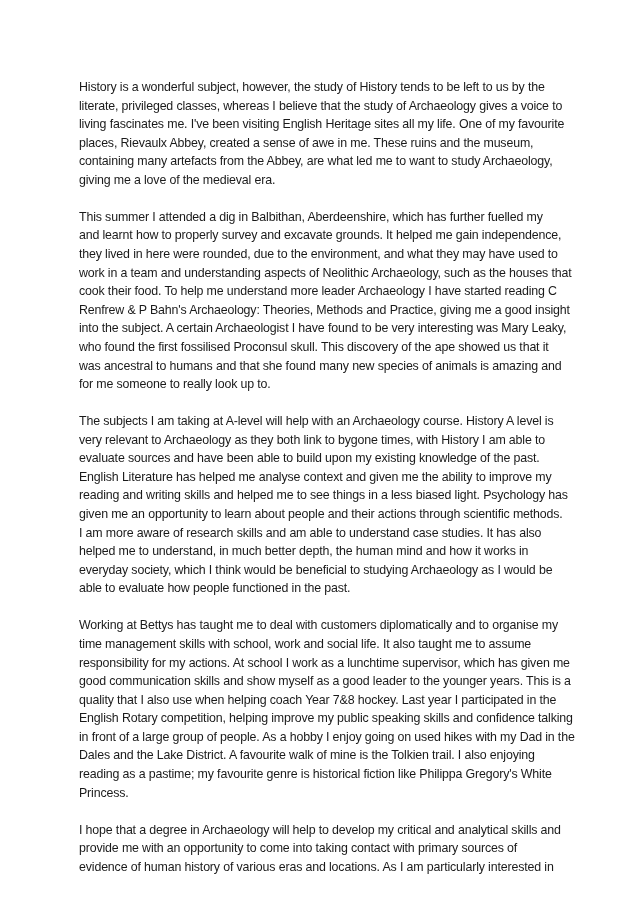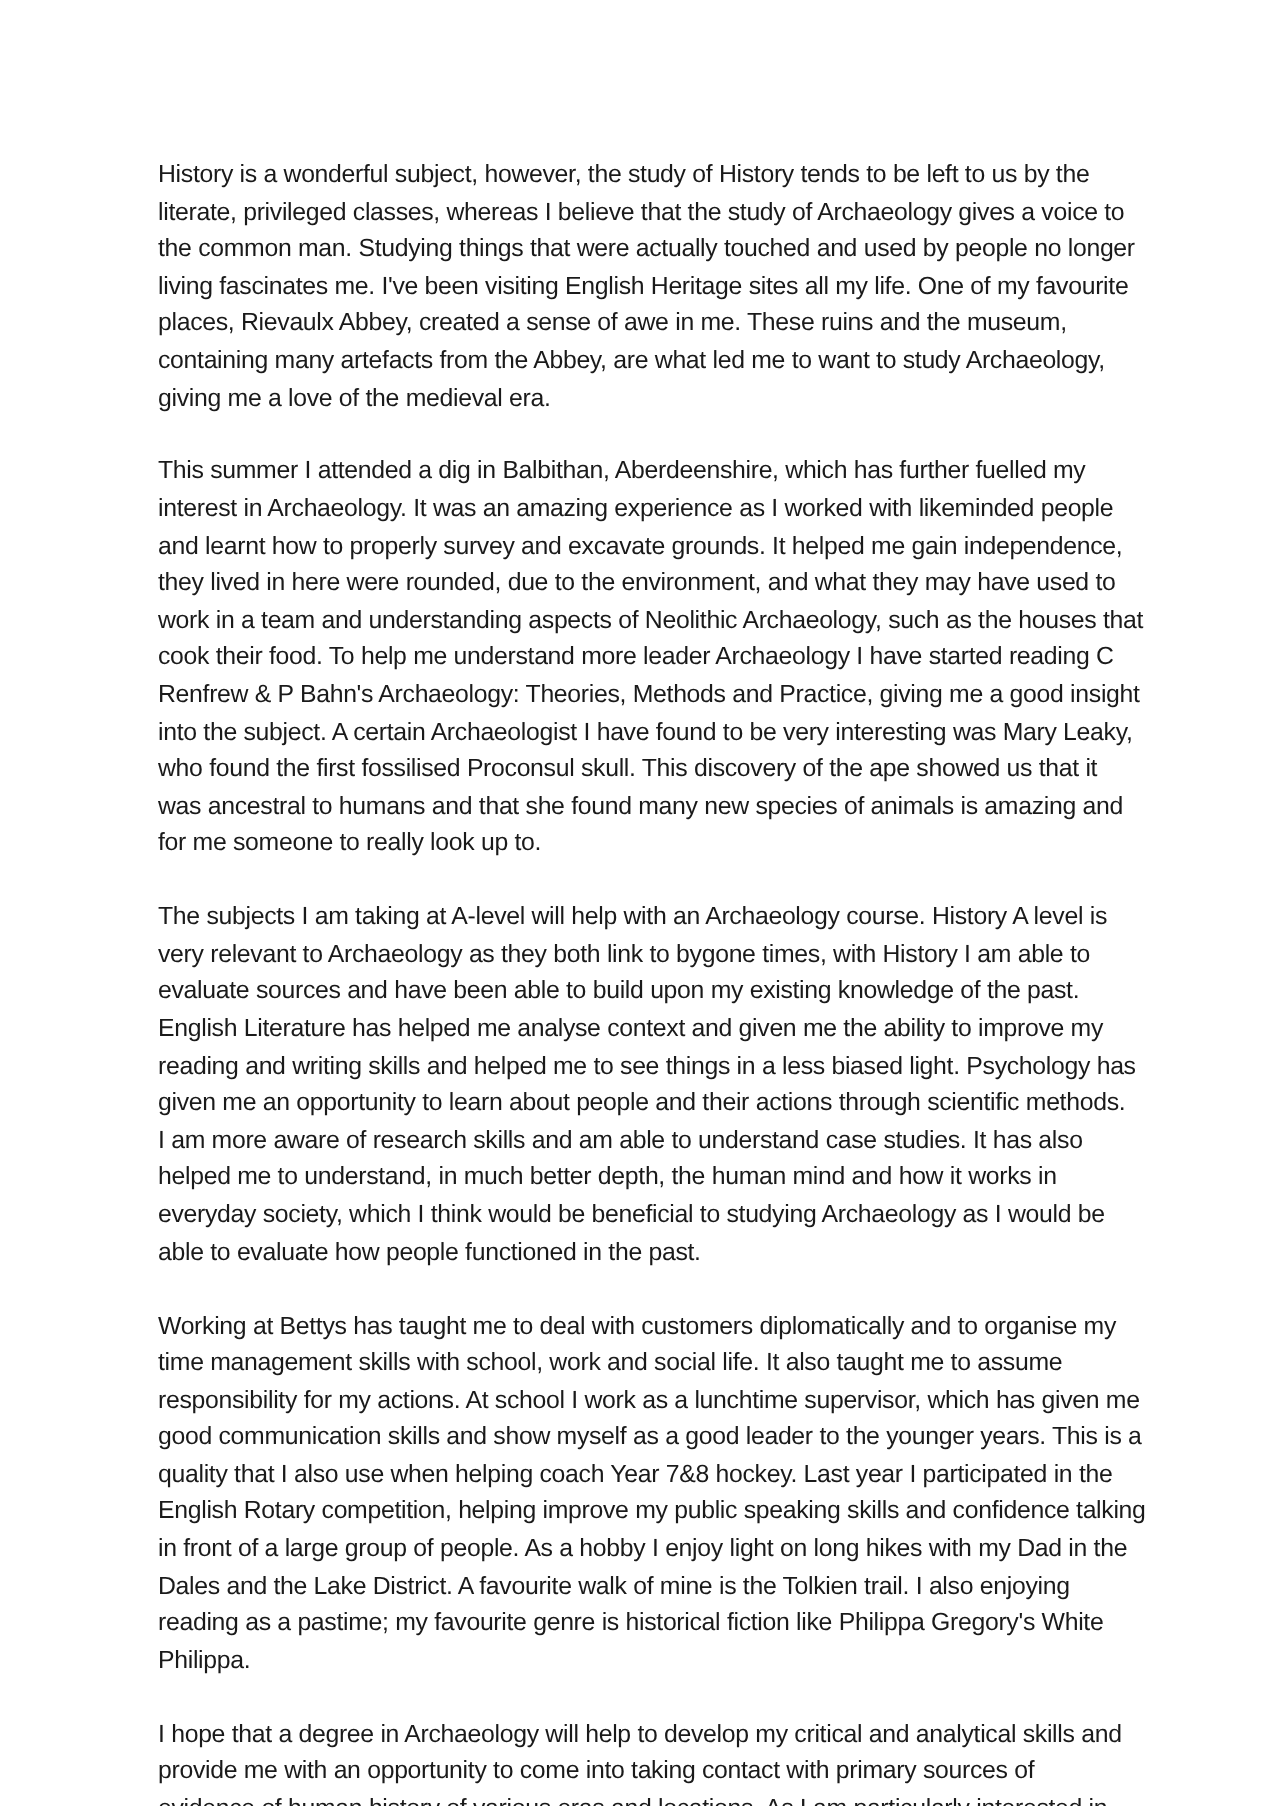--- a/index.html
+++ b/index.html
@@ -43,30 +43,28 @@
   </style>
 </head>
 <body>
 
 <div class="page">
   <div class="content">
 
     <p class="para">
       <span class="line">History is a wonderful subject, however, the study of History tends to be left to us by the</span>
       <span class="line">literate, privileged classes, whereas I believe that the study of Archaeology gives a voice to</span>
-      <span class="line">the common man. Studying things that were actually touched and used by people no longer</span>
       <span class="line">living fascinates me. I've been visiting English Heritage sites all my life. One of my favourite</span>
       <span class="line">places, Rievaulx Abbey, created a sense of awe in me. These ruins and the museum,</span>
       <span class="line">containing many artefacts from the Abbey, are what led me to want to study Archaeology,</span>
       <span class="line">giving me a love of the medieval era.</span>
     </p>
 
     <p class="para">
       <span class="line">This summer I attended a dig in Balbithan, Aberdeenshire, which has further fuelled my</span>
-      <span class="line">interest in Archaeology. It was an amazing experience as I worked with likeminded people</span>
       <span class="line">and learnt how to properly survey and excavate grounds. It helped me gain independence,</span>
       <span class="line">they lived in here were rounded, due to the environment, and what they may have used to</span>
       <span class="line">work in a team and understanding aspects of Neolithic Archaeology, such as the houses that</span>
       <span class="line">cook their food. To help me understand more leader Archaeology I have started reading C</span>
       <span class="line">Renfrew &amp; P Bahn's Archaeology: Theories, Methods and Practice, giving me a good insight</span>
       <span class="line">into the subject. A certain Archaeologist I have found to be very interesting was Mary Leaky,</span>
       <span class="line">who found the first fossilised Proconsul skull. This discovery of the ape showed us that it</span>
       <span class="line">was ancestral to humans and that she found many new species of animals is amazing and</span>
       <span class="line">for me someone to really look up to.</span>
     </p>
@@ -84,24 +82,24 @@
       <span class="line">able to evaluate how people functioned in the past.</span>
     </p>
 
     <p class="para">
       <span class="line">Working at Bettys has taught me to deal with customers diplomatically and to organise my</span>
       <span class="line">time management skills with school, work and social life. It also taught me to assume</span>
       <span class="line">responsibility for my actions. At school I work as a lunchtime supervisor, which has given me</span>
       <span class="line">good communication skills and show myself as a good leader to the younger years. This is a</span>
       <span class="line">quality that I also use when helping coach Year 7&amp;8 hockey. Last year I participated in the</span>
       <span class="line">English Rotary competition, helping improve my public speaking skills and confidence talking</span>
-      <span class="line">in front of a large group of people. As a hobby I enjoy light on long hikes with my Dad in the</span>
+      <span class="line">in front of a large group of people. As a hobby I enjoy going on used hikes with my Dad in the</span>
       <span class="line">Dales and the Lake District. A favourite walk of mine is the Tolkien trail. I also enjoying</span>
       <span class="line">reading as a pastime; my favourite genre is historical fiction like Philippa Gregory's White</span>
-      <span class="line">Philippa.</span>
+      <span class="line">Princess.</span>
     </p>
 
     <p class="para">
       <span class="line">I hope that a degree in Archaeology will help to develop my critical and analytical skills and</span>
       <span class="line">provide me with an opportunity to come into taking contact with primary sources of</span>
       <span class="line">evidence of human history of various eras and locations. As I am particularly interested in</span>
 
     </p>
 
   </div>

